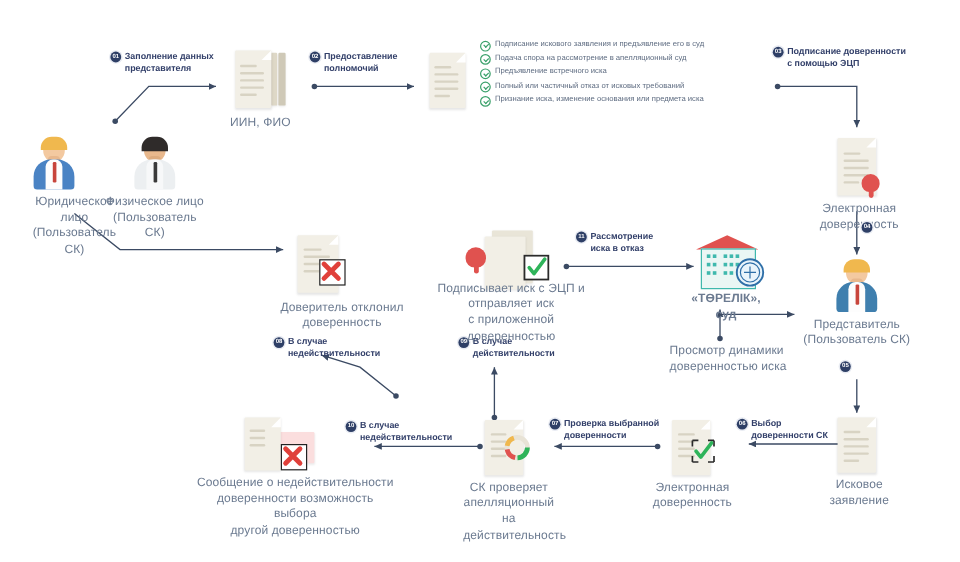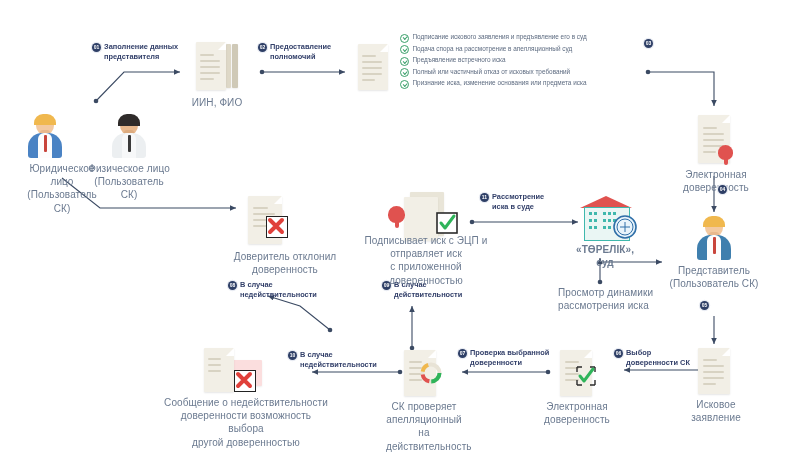--- a/index.html
+++ b/index.html
@@ -175,20 +175,22 @@
       <span class="tx">Полный или частичный отказ от исковых требований</span>
     </div>
     <div class="chk" style="left: 400px; top: 79.4px;">
       <span class="ic"></span>
       <span class="tx">Признание иска, изменение основания или предмета иска</span>
     </div>
   </div>
 
 <div class="step" style="left:644px;top:38px;width:140px;">
   <div class="badge">03</div>
+  <div class="steptx">Подписание доверенности
+с помощью ЭЦП</div>
 </div>
 
 <div class="node" style="left:698px;top:115px;">
   <div class="doc" style="width:32px;height:48px;">
     <div class="ln" style="left:5px;top:12px;width:14px;"></div>
     <div class="ln" style="left:5px;top:18px;width:21px;"></div>
     <div class="ln" style="left:5px;top:24px;width:21px;"></div>
     <div class="ln" style="left:5px;top:30px;width:21px;"></div>
     <div class="ln" style="left:5px;top:36px;width:13px;"></div>
   </div>
@@ -333,21 +335,21 @@
     <path d="M5,11 L9,16 L18,4" stroke="#2fb45a" stroke-width="3" fill="none" stroke-linecap="round" stroke-linejoin="round"></path>
   </svg>
 </div>
 <div class="cap" style="left:356px;top:234px;width:140px;white-space:pre-line;">Подписывает иск с ЭЦП и
 отправляет иск
 с приложенной доверенностью</div>
 
 <div class="step" style="left:480px;top:192px;width:96px;">
   <div class="badge">11</div>
   <div class="steptx">Рассмотрение
-иска в суде</div>
+иска в отказ</div>
 </div>
 
 <div class="court" style="left:576px;top:196px;width:60px;height:44px;">
   <div class="roof" style="left:4px;top:0;border-width:0 26px 12px 26px;"></div>
   <div class="bld" style="left:8px;top:11px;width:44px;height:32px;"></div>
   <div class="win" style="left:13px;top:16px;"></div>
     <div class="win" style="left:18px;top:16px;"></div>
   <div class="win" style="left:27px;top:16px;"></div>
     <div class="win" style="left:32px;top:16px;"></div>
   <div class="win" style="left:37px;top:16px;"></div>
@@ -362,13 +364,13 @@
     <div class="win" style="left:32px;top:30px;"></div>
   <svg style="position:absolute;left:36px;top:18px;" width="26" height="26">
     <circle cx="13" cy="13" r="11" fill="#e9f4fb" stroke="#2f6fa8" stroke-width="1.6"></circle>
     <circle cx="13" cy="13" r="8" fill="none" stroke="#2f6fa8" stroke-width="1"></circle>
     <path d="M8,13 L18,13 M13,8 L13,18" stroke="#2f6fa8" stroke-width="1"></path>
   </svg>
 </div>
 <div class="cap" style="left:566px;top:243px;width:78px;font-weight:bold;">«ТӨРЕЛIК», суд</div>
 
 <div class="cap" style="left:558px;top:286px;width:110px;text-align:left;white-space:pre-line;">Просмотр динамики
-рассмотрения иска</div>
+доверенностью иска</div>
 
 </body></html>

